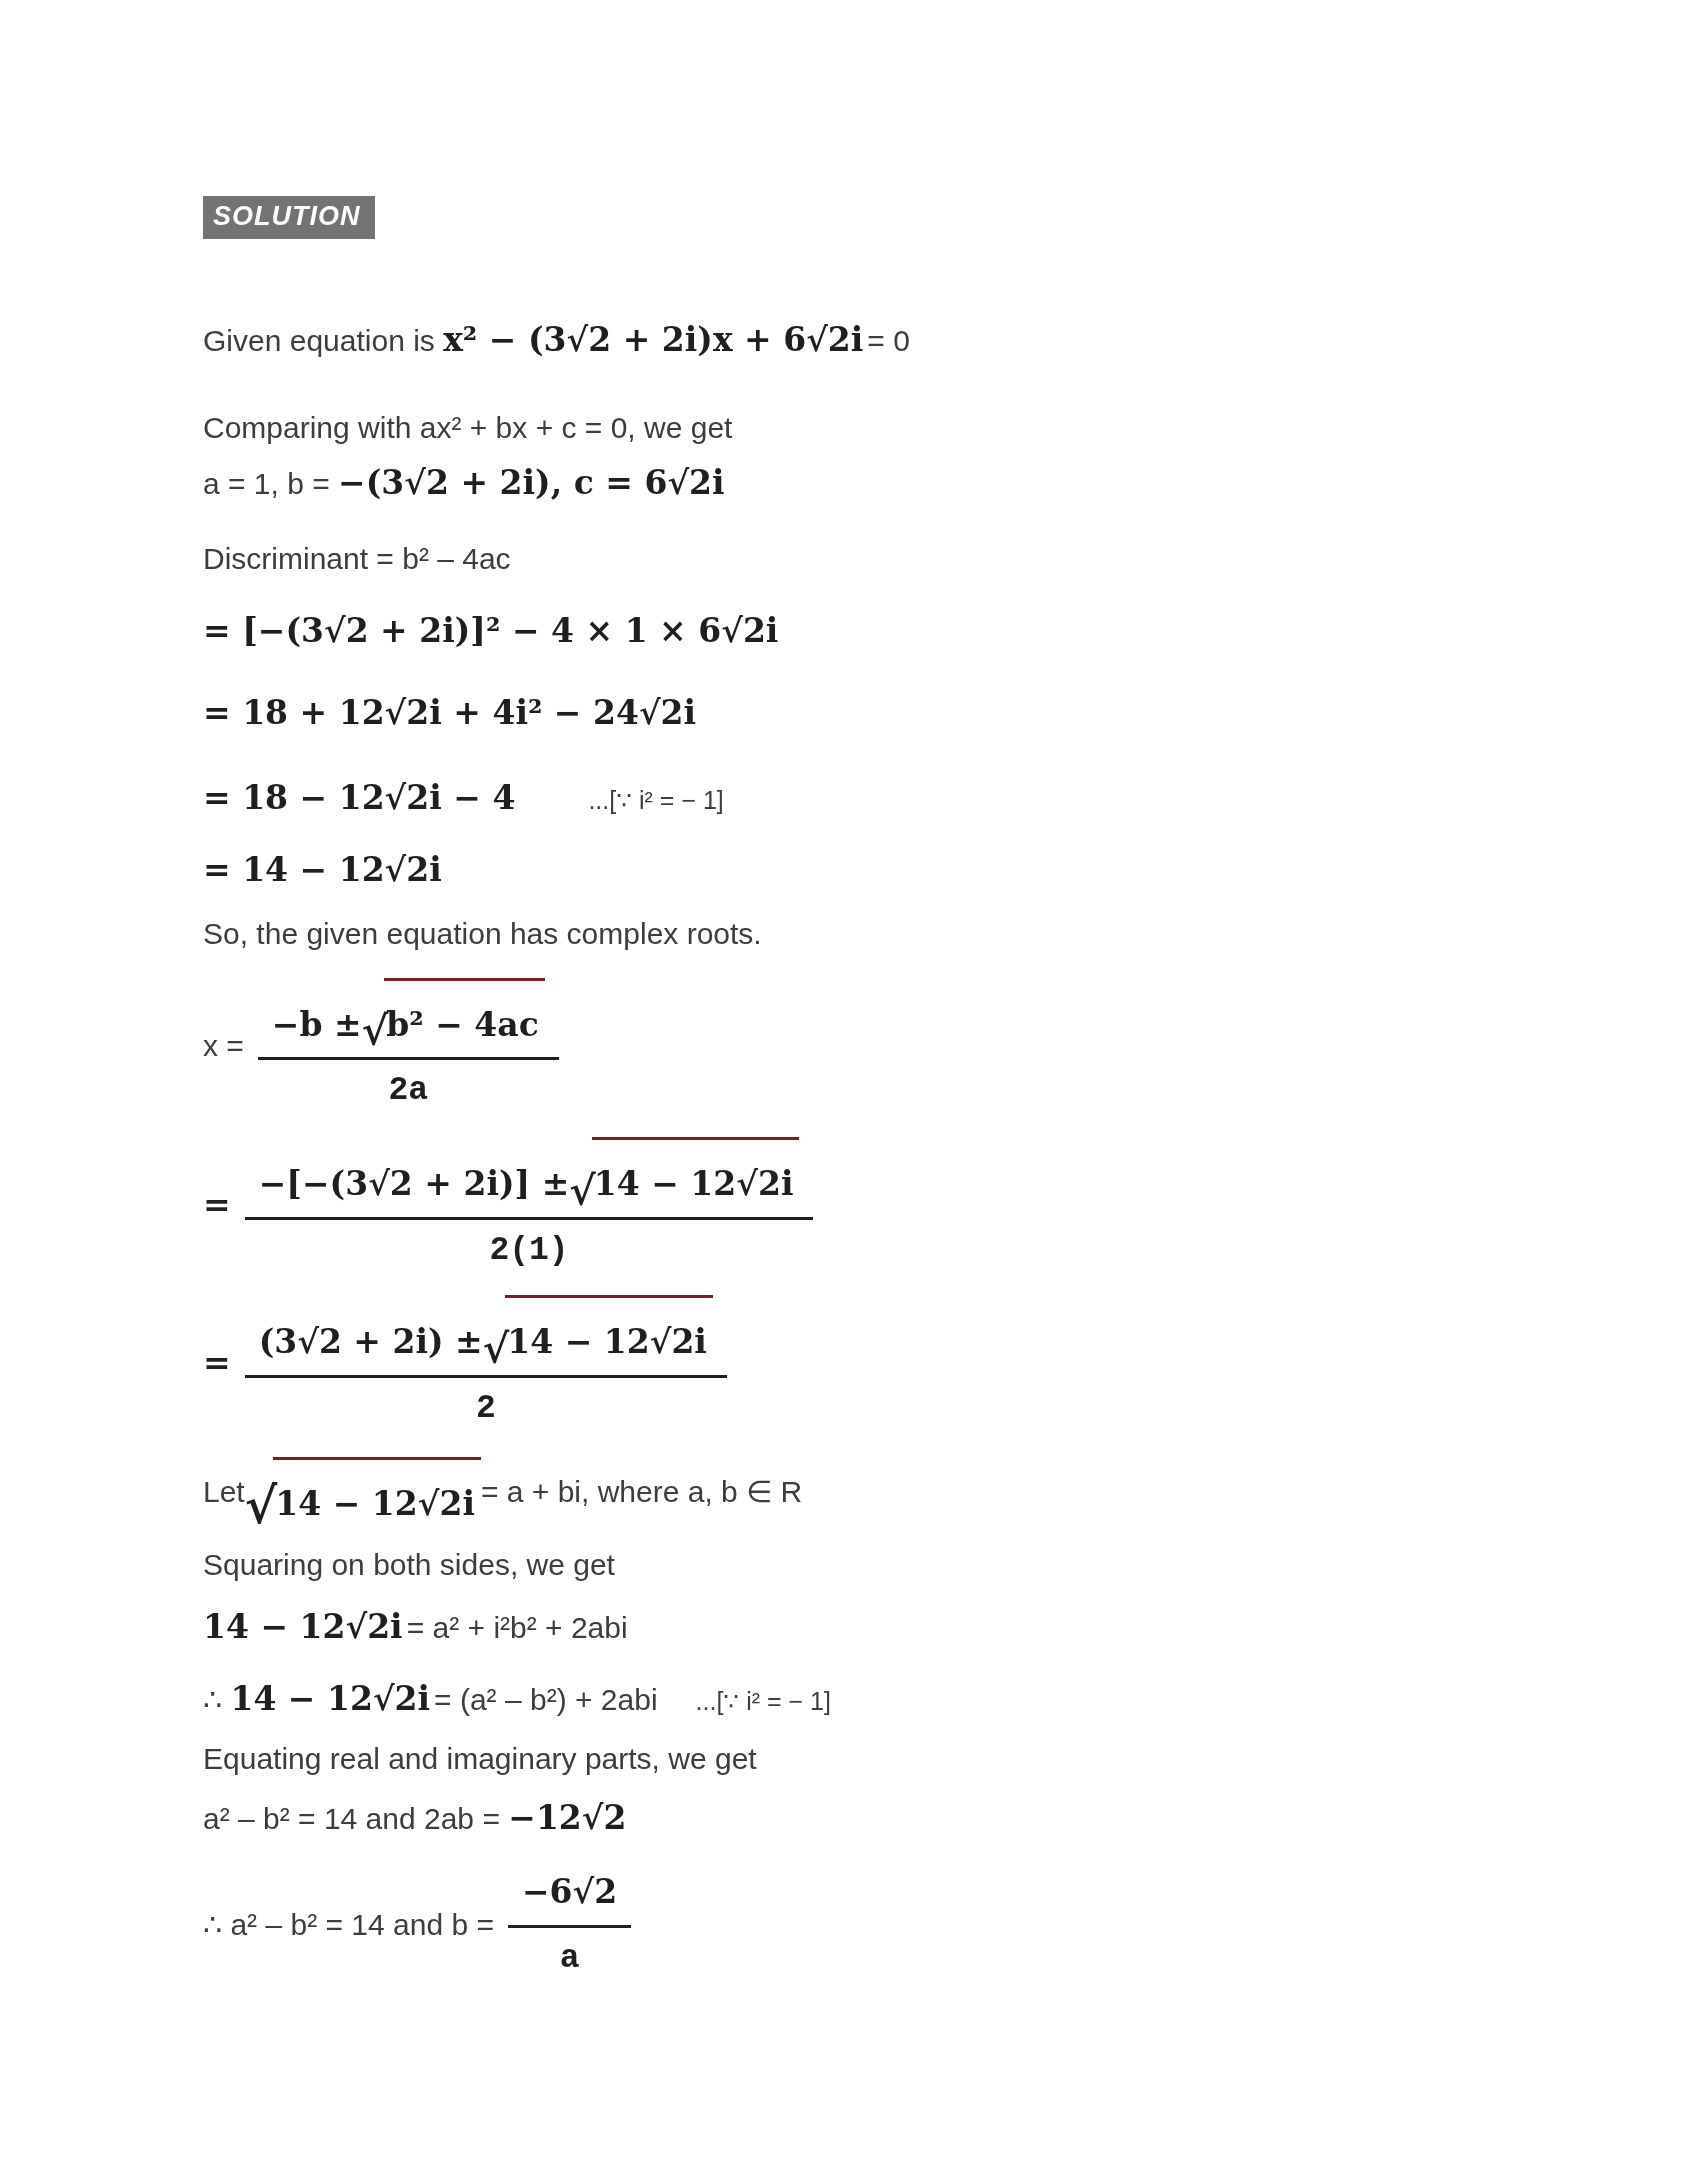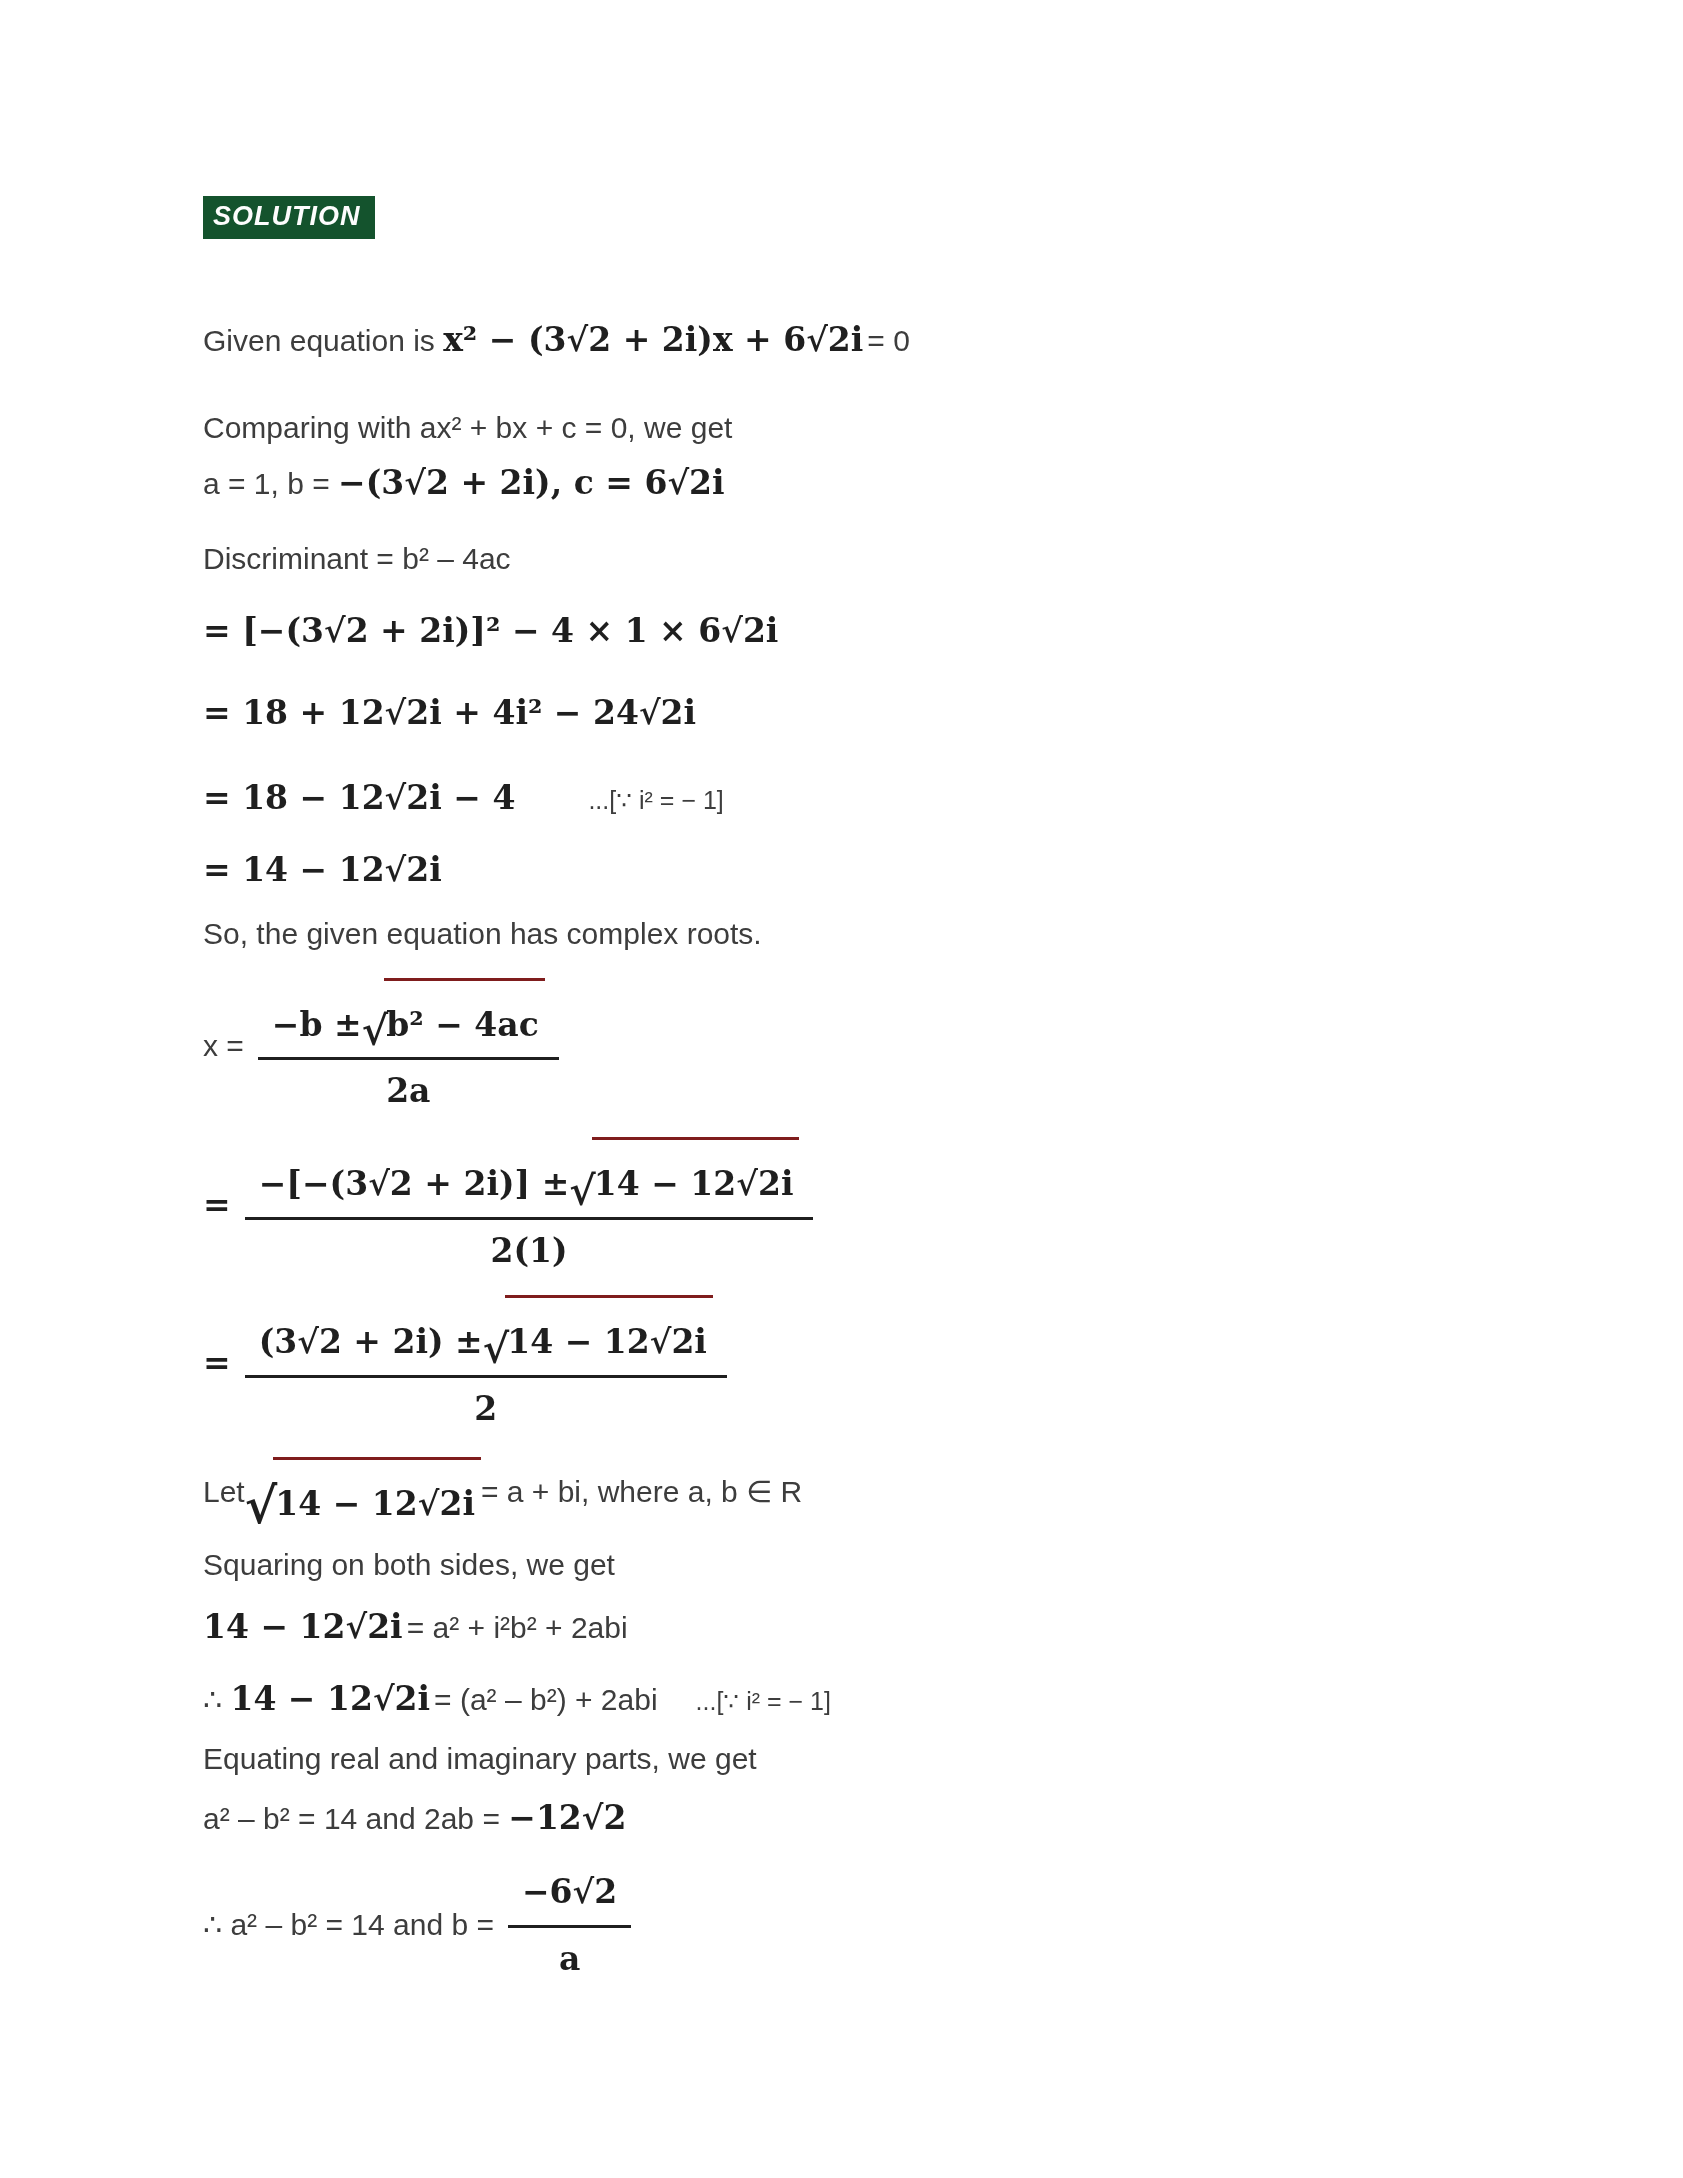--- a/index.html
+++ b/index.html
@@ -7,32 +7,32 @@
   .content{position:absolute;left:203px;top:196px;width:1188px;}
 
   
   .t{font-family:"Liberation Sans","DejaVu Sans",sans-serif;font-size:30px;color:#3d3d3d;}
   
   .m{font-family:"DejaVu Serif","Liberation Serif",serif;font-size:33px;font-weight:600;color:#1f1f1f;}
 
   .line{display:block;white-space:nowrap;line-height:1.45;}
   .frow{display:flex;align-items:center;}
 
-  .badge{display:inline-block;background:#14532d;color:#fdfdfd;
+  .badge{display:inline-block;background:#737373;color:#fdfdfd;
          font-family:"Liberation Sans","DejaVu Sans",sans-serif;
          font-size:27px;font-style:italic;font-weight:bold;
          padding:5px 14px 7px 10px;letter-spacing:1px;}
 
   .note{font-family:"Liberation Sans","DejaVu Sans",sans-serif;font-size:25px;color:#3d3d3d;margin-left:69px;}
   .note-close{margin-left:34px;}
 
   
   .frac{display:inline-flex;flex-direction:column;align-items:center;margin-left:14px;vertical-align:middle;}
   .num{border-bottom:3px solid #1f1f1f;padding:2px 14px 9px;display:inline-flex;align-items:flex-end;}
-  .den{padding-top:7px;}
+  .den{padding-top:7px;font-family:Liberation Mono, monospace;}
 
   
   .rad{display:inline-flex;align-items:flex-end;vertical-align:middle;}
   .rs{font-size:1.22em;line-height:0.95;transform:translateY(2px);}
   .rc{border-top:3px solid #7f1d1d;padding:20px 6px 0 2px;margin-left:-4px;}
   .rad-big .rs{font-size:1.5em;transform:translateY(3px);}
 </style>
 </head>
 <body>
 

